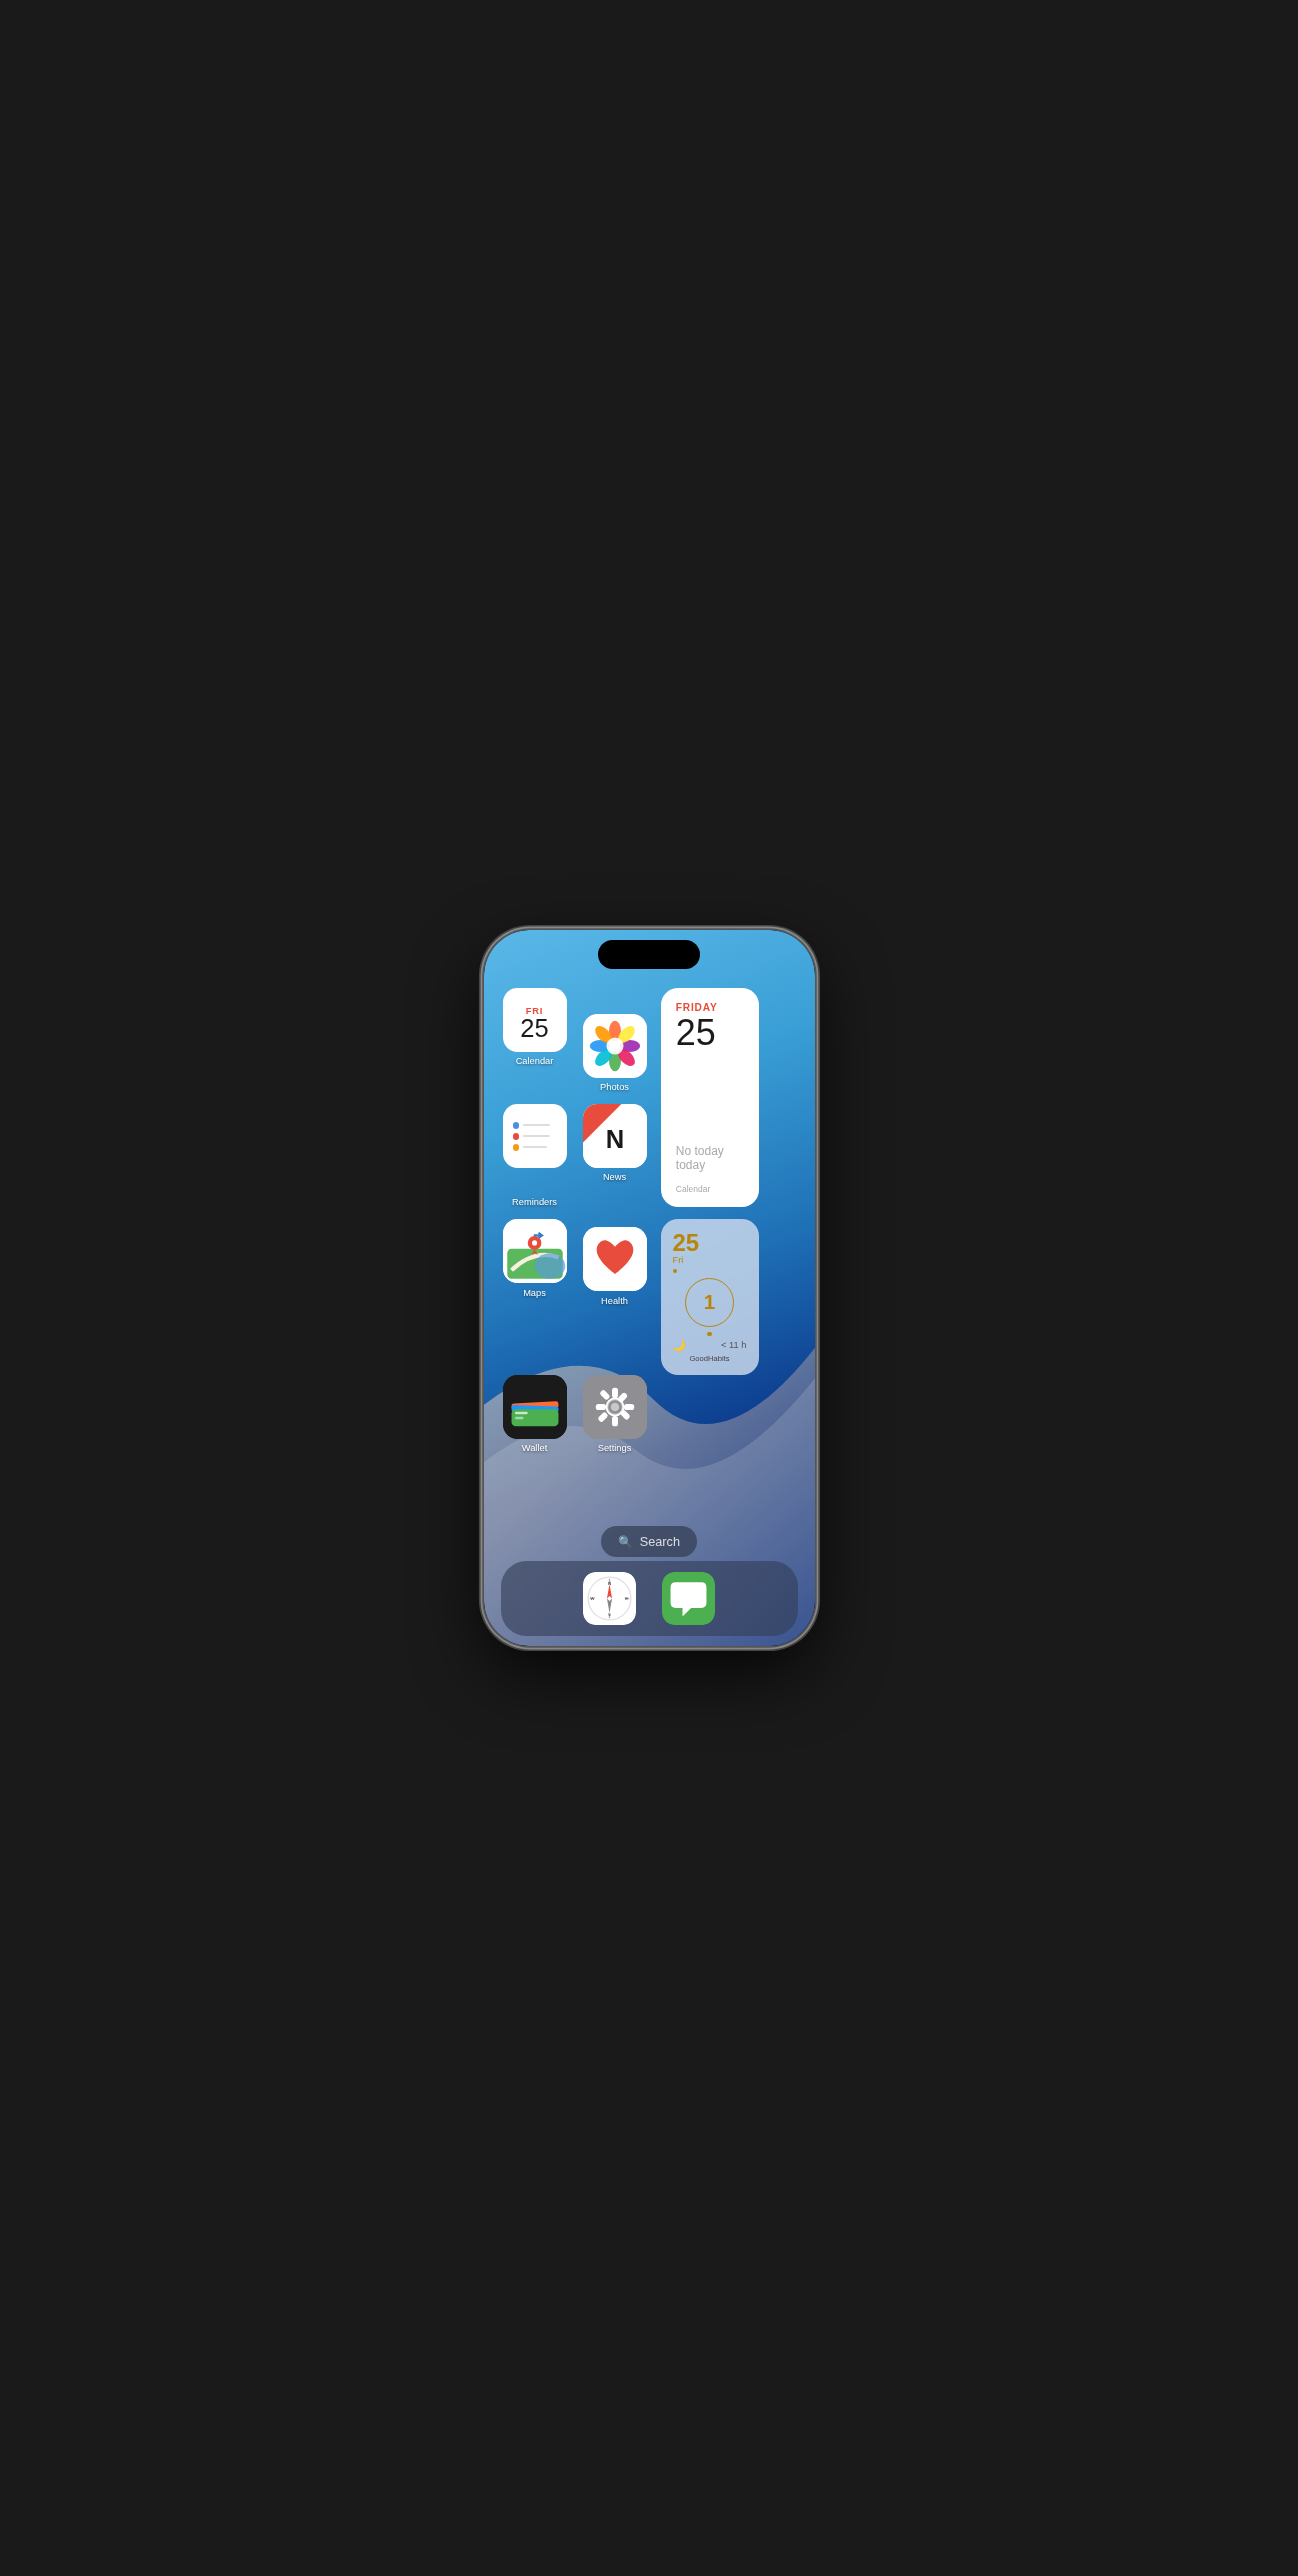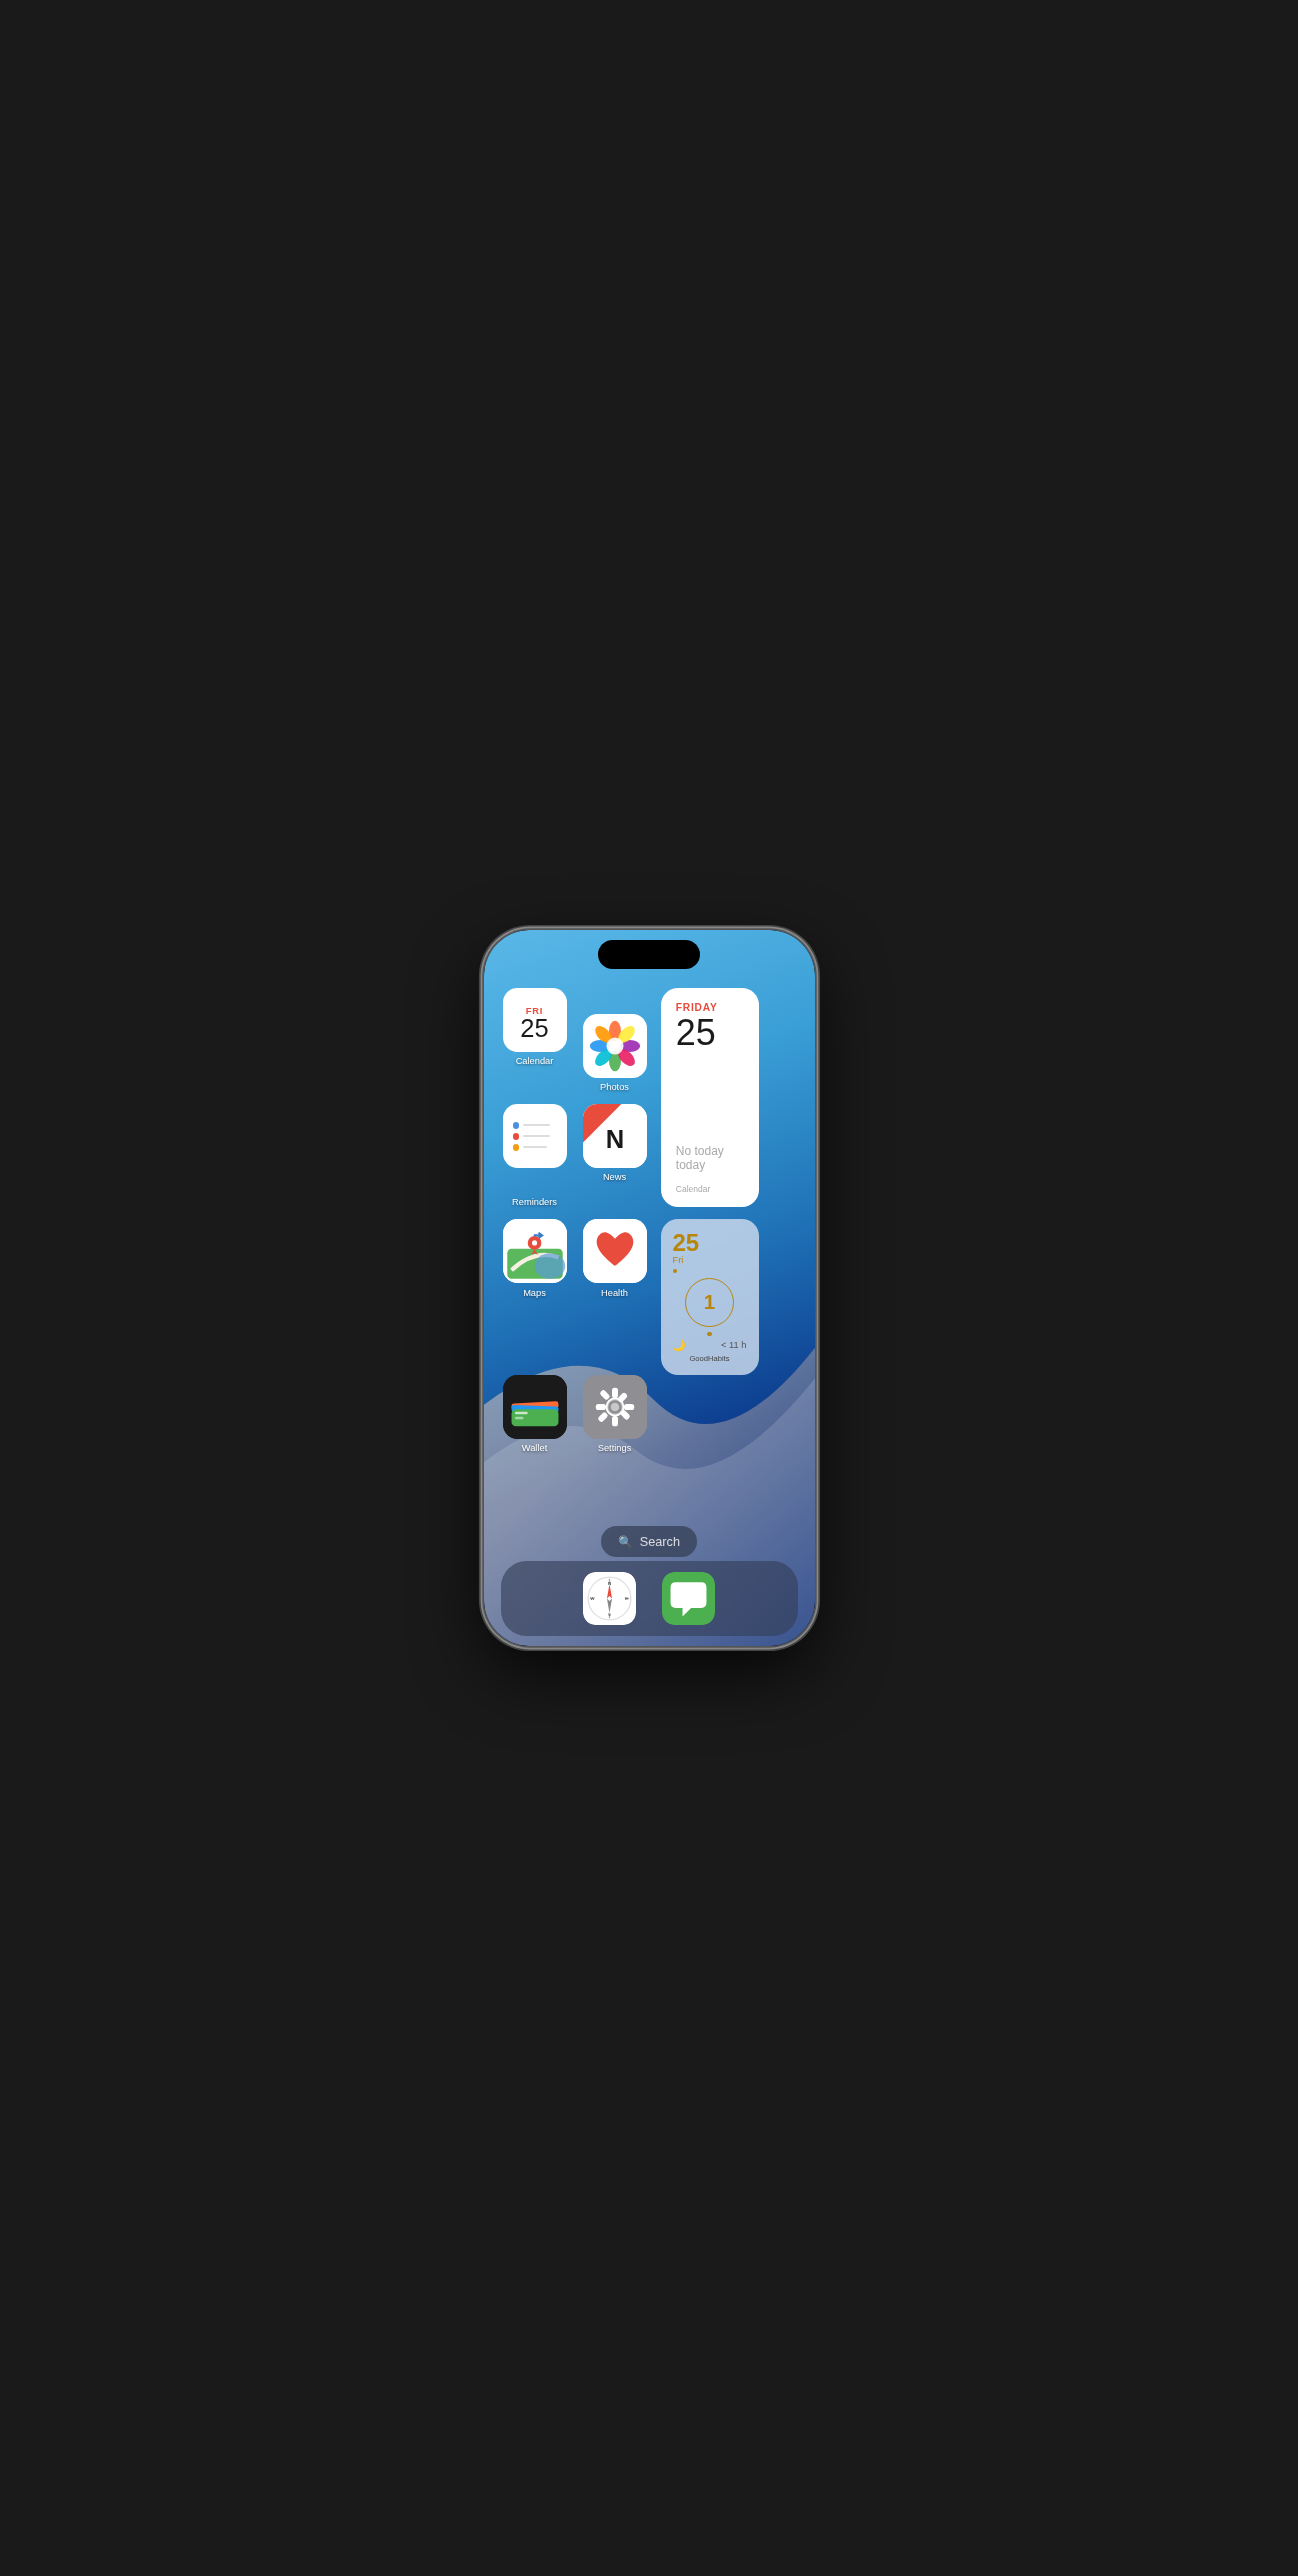--- a/index.html
+++ b/index.html
@@ -408,21 +408,21 @@
       gap: 12px;
       width: 100%;
     }
 
     .row1-left { grid-column: 1; grid-row: 1; }
     .row1-mid { grid-column: 2; grid-row: 1; margin-top: 26px; }
     .widget-cal { grid-column: 3; grid-row: 1 / 3; }
     .row2-left { grid-column: 1; grid-row: 2; gap: 25px; }
     .row2-mid { grid-column: 2; grid-row: 2; }
     .row3-left { grid-column: 1; grid-row: 3; }
-    .row3-mid { grid-column: 2; grid-row: 3; }
+    .row3-mid { grid-column: 2; grid-row: 3; margin-top: 8px; }
     .widget-gh { grid-column: 3; grid-row: 3; }
   </style>
 </head>
 <body>
 
 <div class="phone-frame">
   <div class="screen">
 
     <div class="wallpaper-wave">
       <svg viewBox="0 0 390 590" preserveAspectRatio="none" xmlns="http://www.w3.org/2000/svg">

